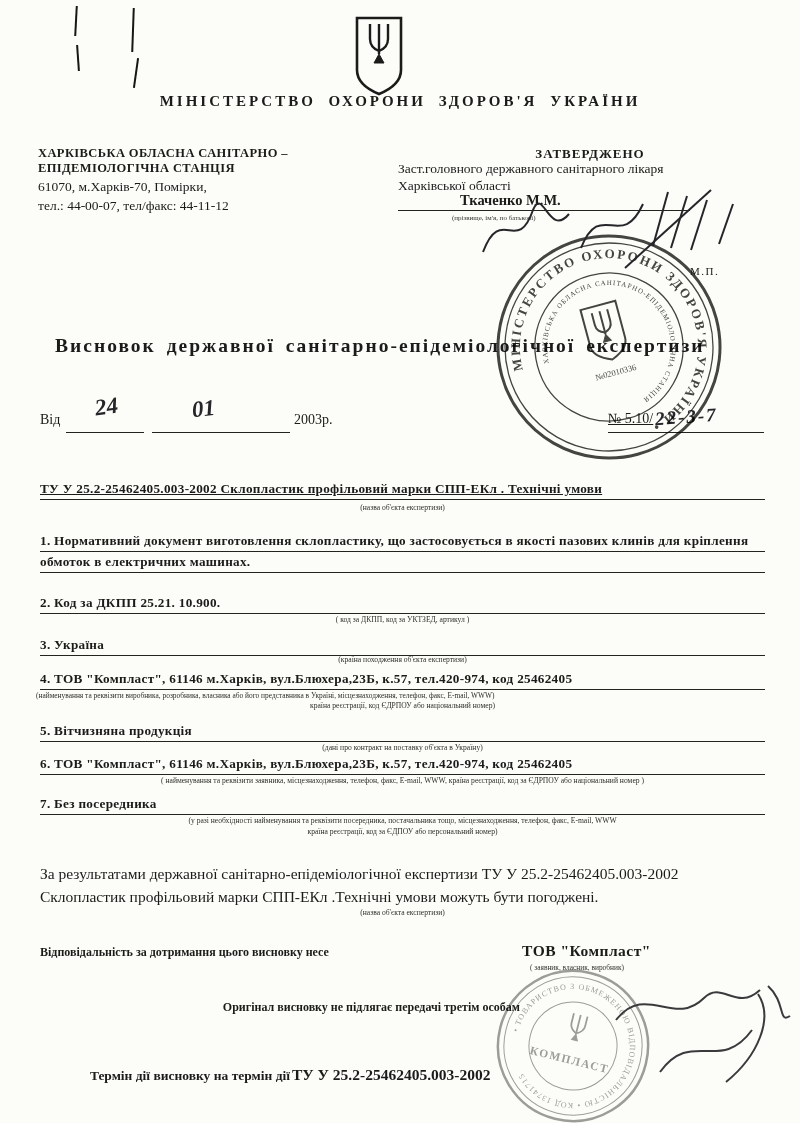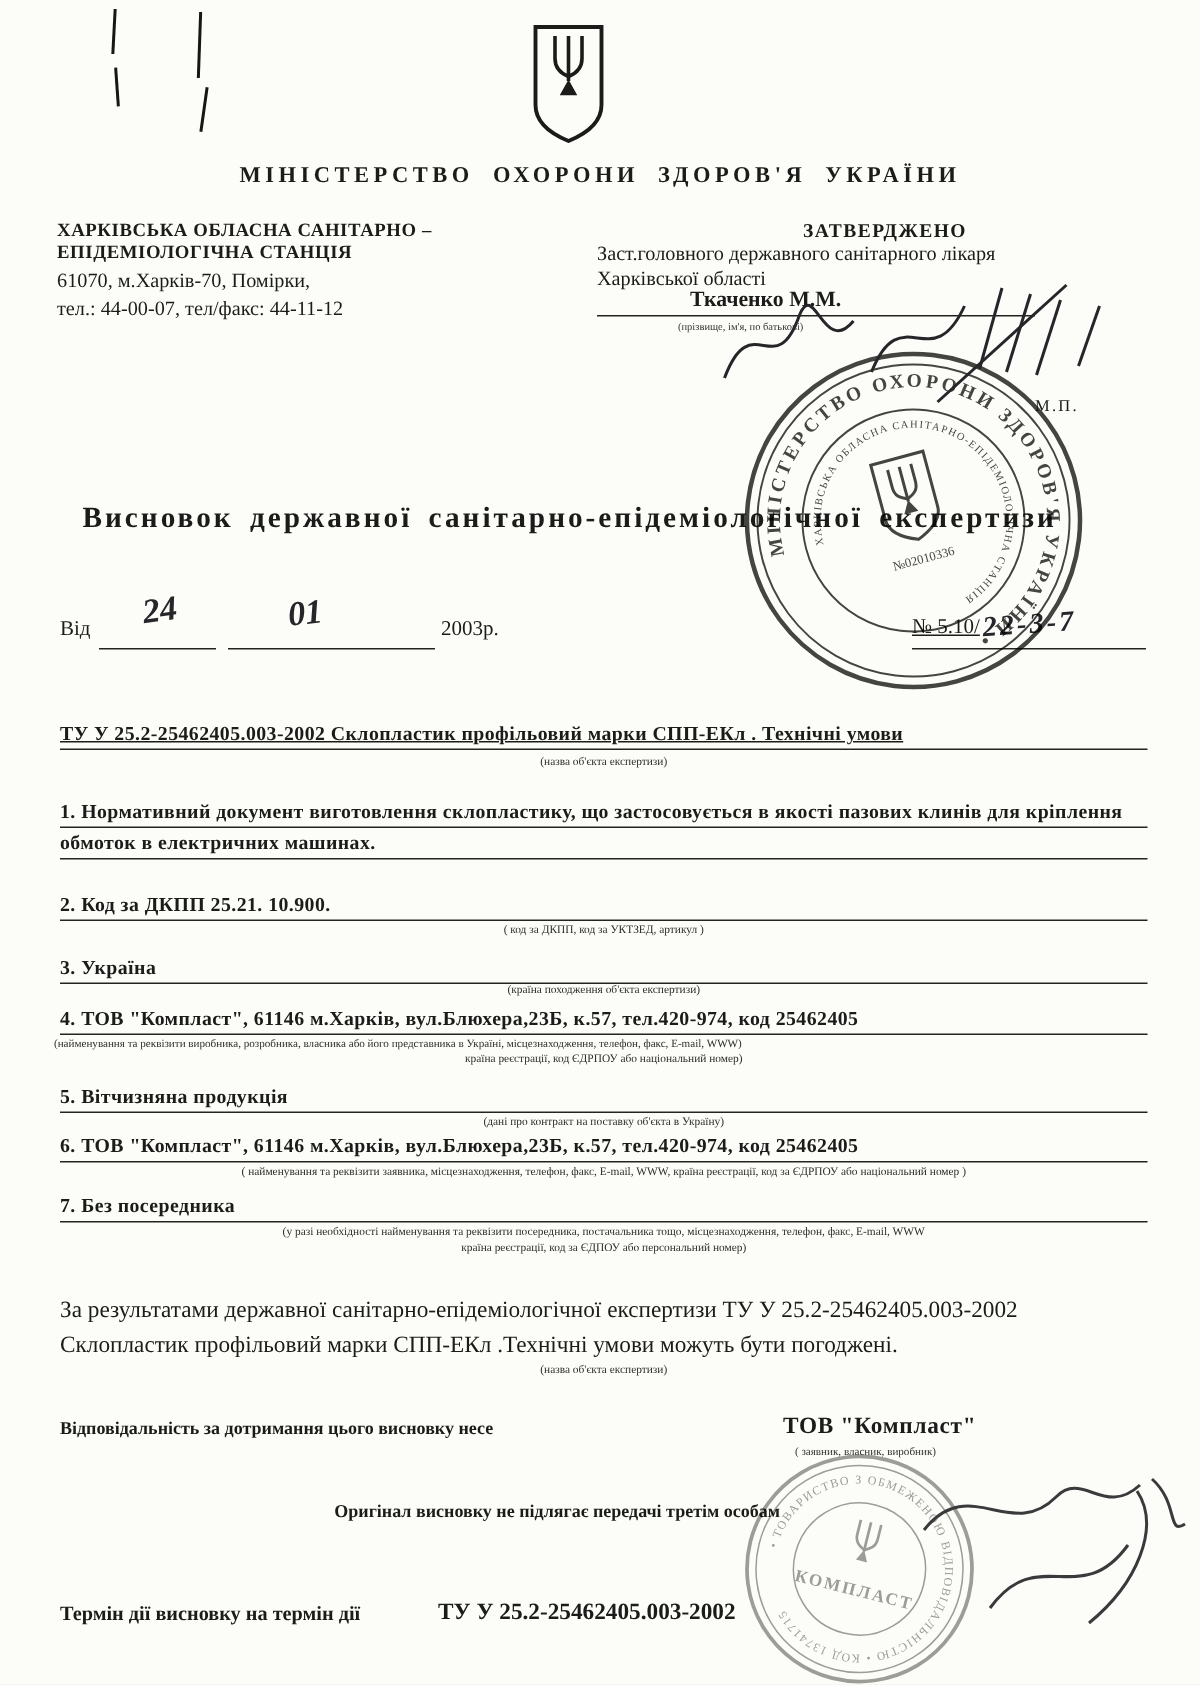--- a/index.html
+++ b/index.html
@@ -1,20 +1,20 @@
 <!DOCTYPE html>
 <html><head>
 <meta charset="utf-8">
 <style>
   html,body{margin:0;padding:0;}
   body{background:#e8e8e4;font-family:"Liberation Serif",serif;}
   .page{position:relative;width:800px;height:1123px;margin:0 auto;background:#fcfcf9;overflow:hidden;color:#1b1b19;}
   .abs{position:absolute;}
   .artifact{position:absolute;background:#161614;}
-  .ministry-title{top:93px;left:0;width:800px;text-align:center;font-size:15px;font-weight:bold;letter-spacing:3px;word-spacing:6px;margin-top:16px;}
+  .ministry-title{top:93px;left:0;width:800px;text-align:center;font-size:15px;font-weight:bold;letter-spacing:3px;word-spacing:6px;}
   .issuer{top:146px;left:38px;width:330px;font-size:12.5px;line-height:15px;}
   .issuer .nm{font-weight:bold;letter-spacing:.4px;}
   .issuer .ad{font-size:13.5px;margin-top:2px;line-height:17px;}
   .approved{top:146px;left:505px;width:170px;text-align:center;font-size:13px;font-weight:bold;letter-spacing:1px;}
   .appr1{top:161px;left:398px;width:340px;font-size:13.5px;}
   .appr2{top:178px;left:398px;width:340px;font-size:13.5px;}
   .nameline{top:192px;left:398px;width:292px;border-bottom:1.6px solid #22221f;height:19px;font-size:14.5px;font-weight:bold;padding-left:62px;box-sizing:border-box;}
   .namecap{top:214px;left:452px;width:190px;font-size:7px;color:#33332f;}
   .mp{top:265px;left:690px;font-size:11px;letter-spacing:1.5px;}
   .doctitle{top:335px;left:55px;width:710px;font-size:19.5px;font-weight:bold;letter-spacing:2px;word-spacing:4px;z-index:2;}
@@ -29,21 +29,21 @@
   .dl-no .pre{font-size:14px;font-weight:normal;text-decoration:underline;}
   .dl-no .hv{font-size:19px;transform:rotate(-4deg);display:inline-block;margin-left:2px;letter-spacing:2px;}
   .fline{position:absolute;left:40px;width:725px;border-bottom:1.6px solid #24241f;height:18px;font-size:13.2px;font-weight:bold;letter-spacing:.3px;white-space:nowrap;overflow:visible;}
   .fcap{position:absolute;left:40px;width:725px;text-align:center;font-size:7.6px;color:#2e2e2a;}
   .fcapl{position:absolute;left:36px;width:748px;text-align:left;font-size:7.4px;color:#2e2e2a;}
   .conclusion{top:862px;left:40px;width:724px;font-size:15.5px;line-height:23px;}
   .resp-label{top:945px;left:40px;width:440px;font-size:12px;font-weight:bold;}
   .resp-holder{top:942px;left:522px;width:230px;font-size:15.5px;font-weight:bold;letter-spacing:.5px;}
   .resp-cap{top:963px;left:530px;width:200px;font-size:7.4px;color:#33332f;}
   .orig-note{top:1000px;left:40px;width:480px;font-size:12px;font-weight:bold;text-align:right;}
-  .term-label{top:1068px;left:40px;width:250px;font-size:13.5px;font-weight:bold;}
+  .term-label{top:1068px;left:40px;width:250px;font-size:13.5px;font-weight:bold;text-align:right;}
   .term-value{top:1066px;left:292px;width:300px;font-size:15.5px;font-weight:bold;}
   .stamp1{top:232px;left:494px;transform:rotate(-15deg);opacity:.88;z-index:5;mix-blend-mode:multiply;}
   .stamp2{top:968px;left:495px;transform:rotate(14deg);opacity:.62;z-index:5;mix-blend-mode:multiply;}
   .sig1{top:186px;left:475px;z-index:6;}
   .sig2{top:972px;left:608px;z-index:6;}
   svg{display:block;}
 </style>
 </head>
 <body>
 

